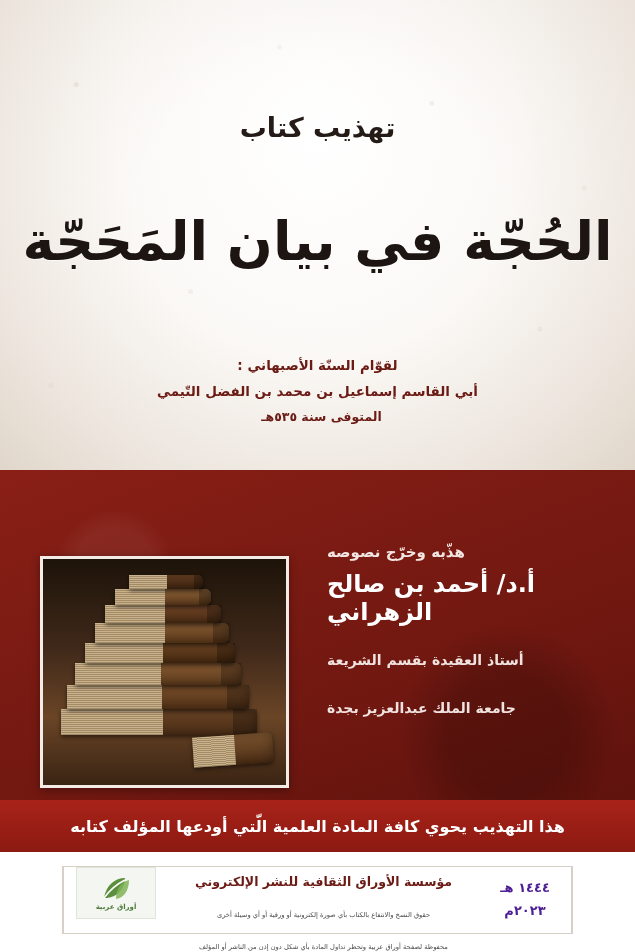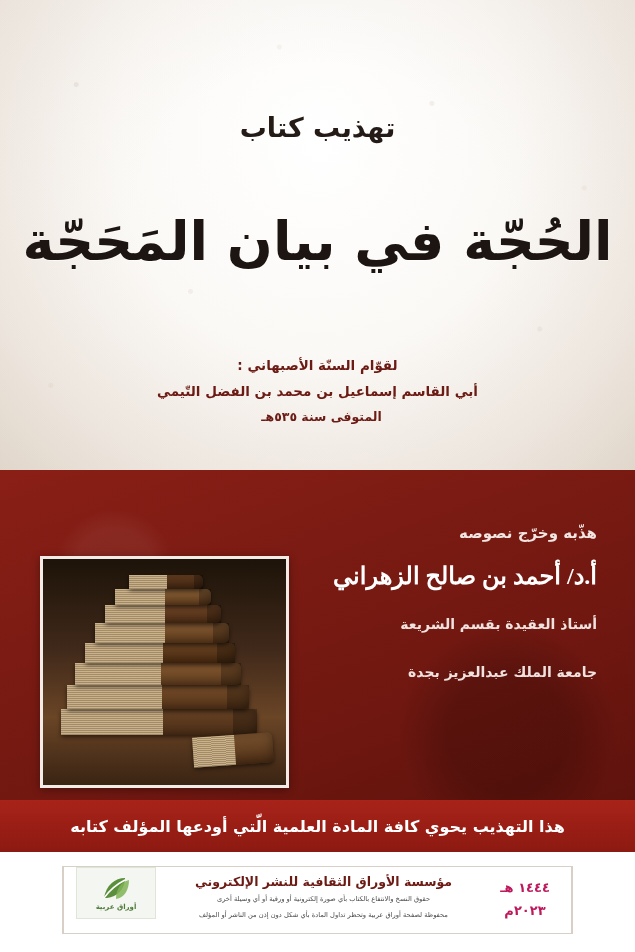--- a/index.html
+++ b/index.html
@@ -104,37 +104,36 @@
     inset: 0;
     background-image:
       radial-gradient(circle at 18% 30%, rgba(255,255,255,0.05) 0 40px, transparent 60px),
       radial-gradient(circle at 80% 80%, rgba(0,0,0,0.18) 0 60px, transparent 110px);
     pointer-events: none;
   }
 
   .editor-block {
     position: absolute;
     right: 38px;
-    top: 54px;
+    top: 73px;
     width: 270px;
-    text-align: right;
+    text-align: left;
     color: #ffffff;
   }
   .editor-label {
     font-size: 15px;
     font-weight: bold;
     color: #f2e6e2;
   }
   .editor-name {
-    margin-top: 20px;
+    margin-top: 9px;
     font-size: 24px;
     font-weight: bold;
     color: #ffffff;
     letter-spacing: 0;
-    font-family: Liberation Serif, serif;
   }
   .editor-aff {
     margin-top: 22px;
     font-size: 14px;
     font-weight: bold;
     color: #f0e2de;
     line-height: 1.85;
   }
 
   
@@ -245,33 +244,33 @@
     text-align: center;
     padding: 7px 6px 4px;
   }
   .publisher {
     font-size: 12.5px;
     font-weight: bold;
     color: #6b1a14;
     letter-spacing: 0;
   }
   .rights {
-    margin-top: 5px;
+    margin-top: 21px;
     font-size: 6.7px;
     color: #4a4a4a;
     line-height: 1.7;
   }
   .footer-date {
     width: 92px;
     border-right: 1px solid #d8cfc6;
     display: flex;
     flex-direction: column;
     align-items: center;
     justify-content: center;
-    color: #be185d;
+    color: #4c1d95;
     font-weight: bold;
     font-size: 13px;
     line-height: 1.75;
   }
 </style>
 </head>
 <body>
 
 <div class="page">
 

